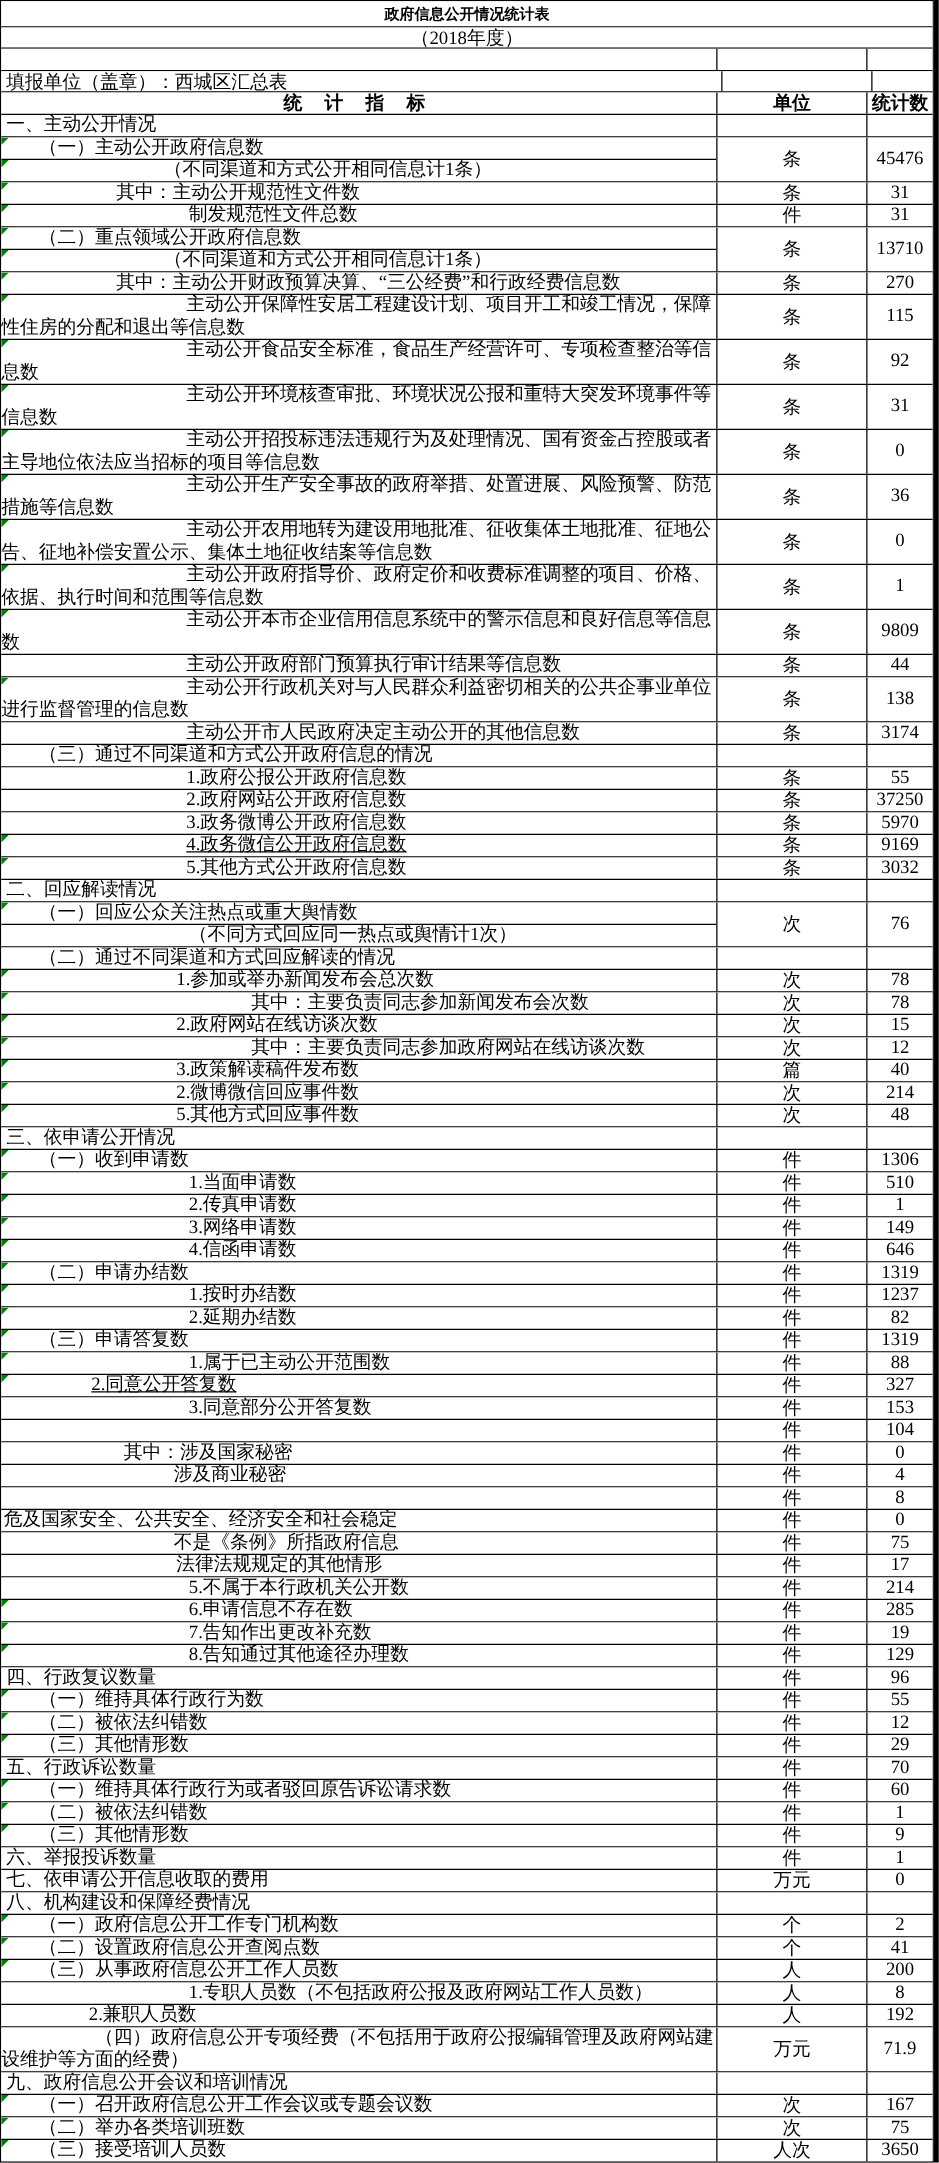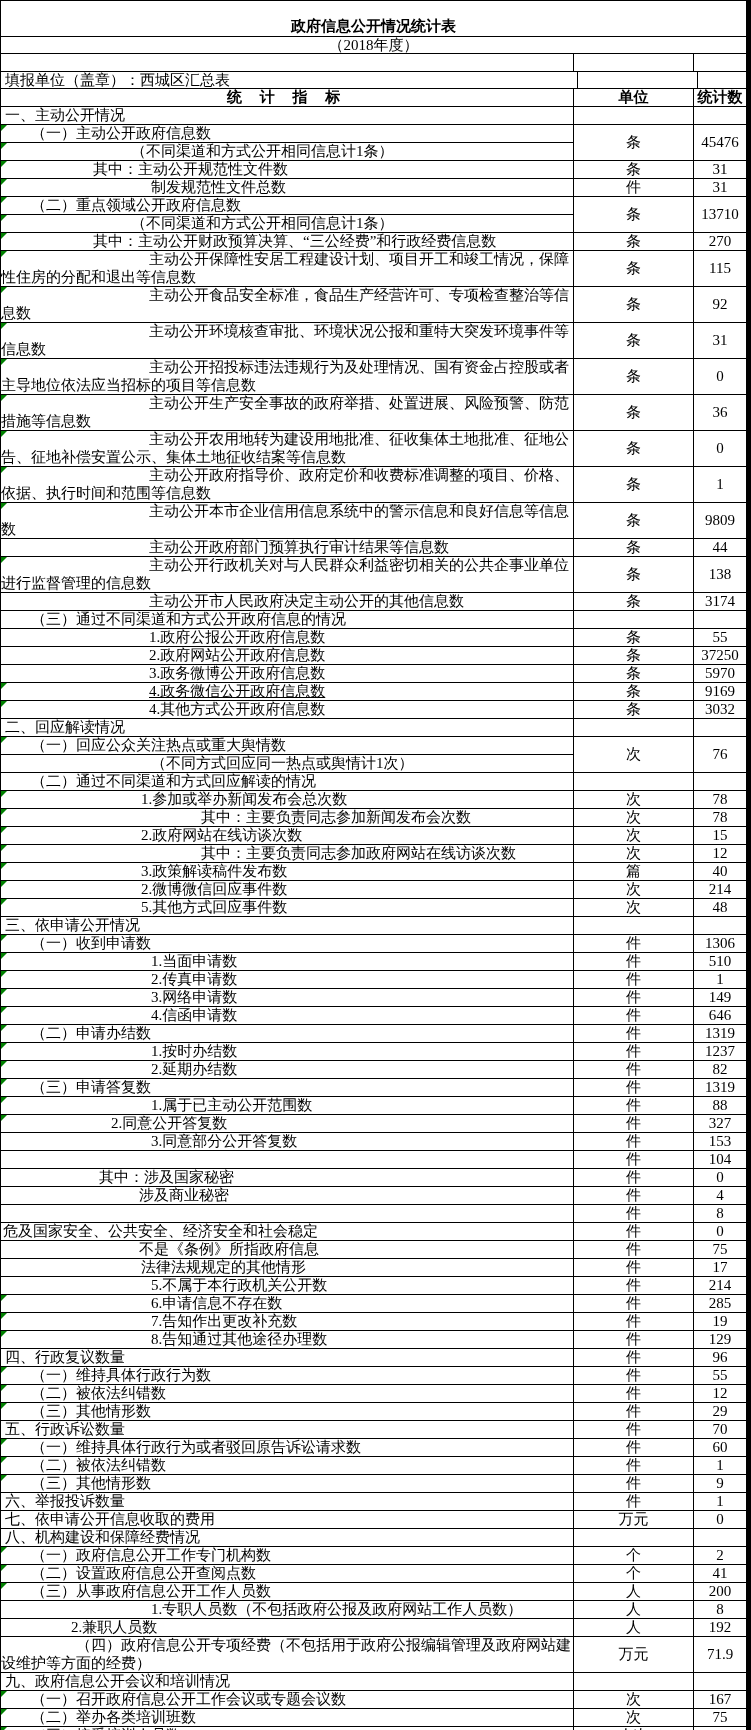--- a/index.html
+++ b/index.html
@@ -7,21 +7,21 @@
        font-family:"Liberation Serif","DejaVu Serif",serif;color:#000;}
   .sheet{position:absolute;top:0;left:0;width:745px;background:#fff;border:1px solid #000;}
   .row{display:flex;border-bottom:1px solid #000;background:#fff;}
   .row:last-child{border-bottom:none;}
   .h1{height:17px;}
   .h2{height:35px;}
   .c1{width:572px;border-right:1px solid #000;position:relative;overflow:hidden;}
   .c2{width:119px;border-right:1px solid #000;display:flex;align-items:center;justify-content:center;}
   .c3{flex:1;display:flex;align-items:center;justify-content:center;}
   .full{width:745px;display:flex;align-items:center;justify-content:center;position:relative;}
-  .trow{height:20px;font-weight:bold;font-size:15px;margin-top:15px;}
+  .trow{height:20px;font-weight:bold;font-size:12px;}
   .strow{height:16px;font-size:15px;}
   .blankrow{height:17px;}
   .unitrow{height:16px;}
   .headrow{height:17px;font-weight:bold;}
   .txt{font-size:15px;line-height:17px;white-space:nowrap;}
   .wraptxt{font-size:15px;line-height:17.5px;white-space:normal;word-break:break-all;}
   .line{height:17px;line-height:17px;position:relative;font-size:15px;white-space:nowrap;}
   .line+.line{border-top:1px solid #000;}
   .uv{font-size:15px;}
   .mk{position:absolute;top:0;left:0;width:0;height:0;
@@ -220,21 +220,21 @@
       <div class="row h1">
         <div class="c1">
           <div class="txt" style="padding-left: 148px; text-decoration: underline;">4.政务微信公开政府信息数</div>
           <span class="mk"></span>
         </div>
         <div class="c2 uv">条</div>
         <div class="c3 uv">9169</div>
       </div>
       <div class="row h1">
         <div class="c1">
-          <div class="txt" style="padding-left: 148px;">4.其他方式公开政府信息数</div>
+          <div class="txt" style="padding-left: 148px;">5.其他方式公开政府信息数</div>
           <span class="mk"></span>
         </div>
         <div class="c2 uv">条</div>
         <div class="c3 uv">3032</div>
       </div>
       <div class="row h1">
         <div class="c1">
           <div class="txt" style="padding-left: 4px;">二、回应解读情况</div>
         </div>
         <div class="c2 uv"></div>
@@ -393,21 +393,21 @@
       <div class="row h1">
         <div class="c1">
           <div class="txt" style="padding-left: 150px;">1.属于已主动公开范围数</div>
           <span class="mk"></span>
         </div>
         <div class="c2 uv">件</div>
         <div class="c3 uv">88</div>
       </div>
       <div class="row h1">
         <div class="c1">
-          <div class="txt" style="padding-left: 110px;">2.同意公开答复数</div>
+          <div class="txt" style="padding-left: 72px; text-decoration: underline;">2.同意公开答复数</div>
           <span class="mk"></span>
         </div>
         <div class="c2 uv">件</div>
         <div class="c3 uv">327</div>
       </div>
       <div class="row h1">
         <div class="c1">
           <div class="txt" style="padding-left: 150px;">3.同意部分公开答复数</div>
         </div>
         <div class="c2 uv">件</div>

